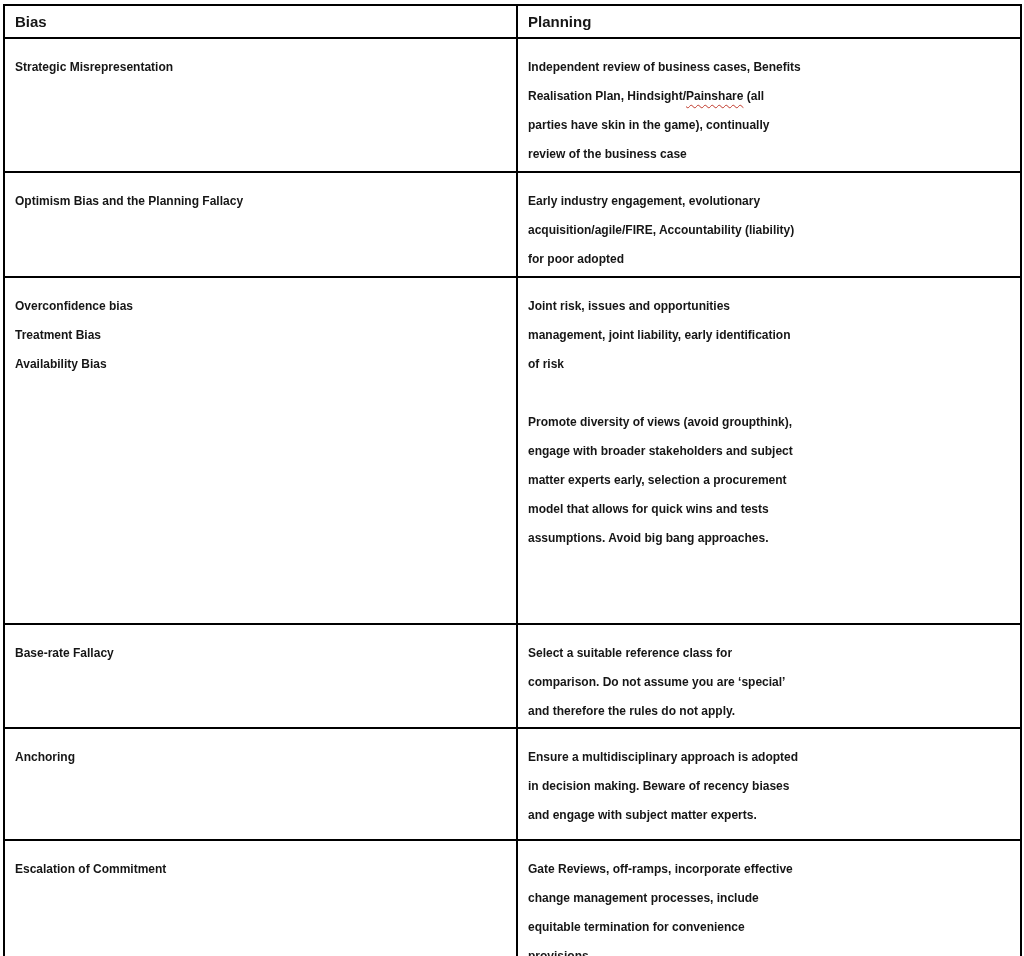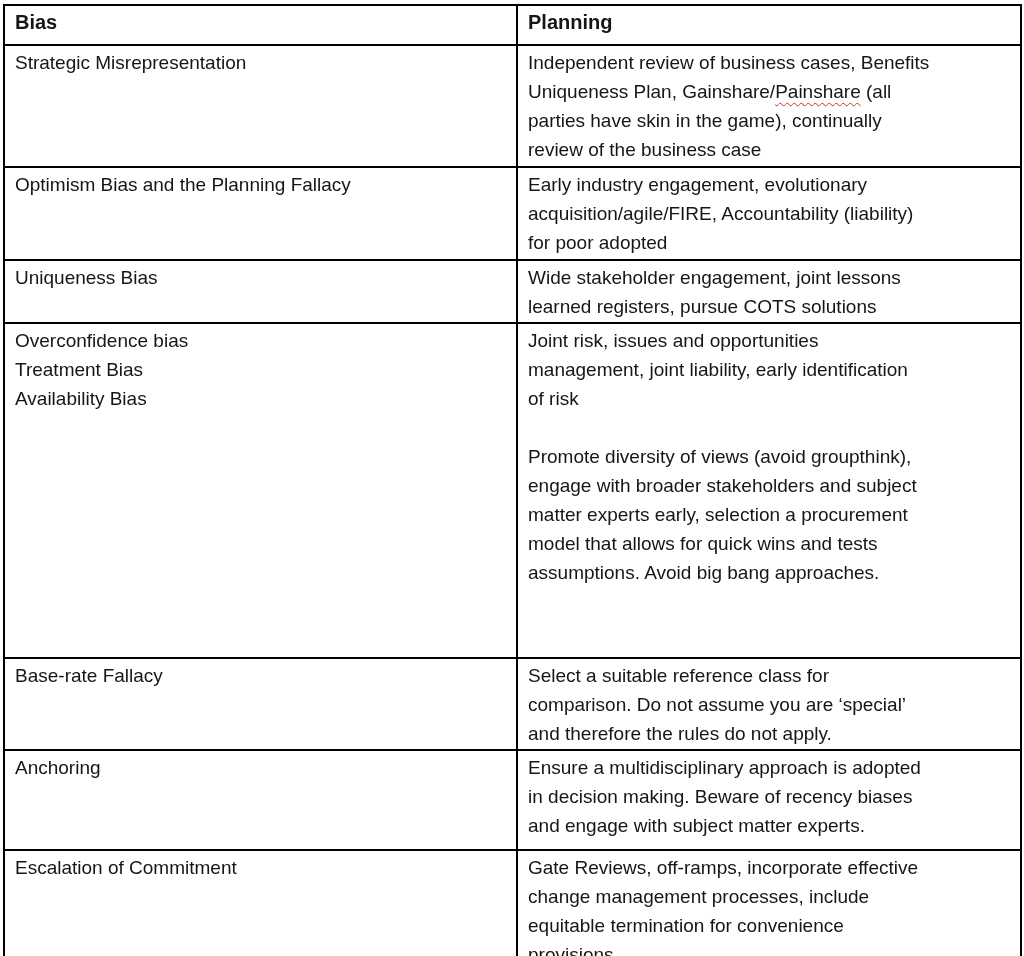--- a/index.html
+++ b/index.html
@@ -21,30 +21,30 @@
   .doc-table col.col-bias { width: 513px; }
   .doc-table col.col-treatment { width: 504px; }
   .doc-table th, .doc-table td {
     border: 2px solid #000000;
     vertical-align: top;
     text-align: left;
     white-space: pre-line;
     overflow: hidden;
   }
   .doc-table th {
-    font-size: 20px;
+    font-size: 15px;
     line-height: 26px;
     font-weight: 700;
-    padding: 3px 10px 9px 10px;
+    padding: 3px 10px 2px 10px;
   }
   .doc-table td {
-    font-size: 19px;
+    font-size: 12px;
     line-height: 29px;
-    font-weight: 400;
-    padding: 2px 10px 1px 10px;
+    font-weight: 700;
+    padding: 14px 10px 1px 10px;
   }
   tr.r1 td { height: 117px; }
   tr.r2 td { height: 88px; margin-left: 20px; }
   tr.r3 td { height: 58px; }
   tr.r4 td { height: 330px; }
   tr.r5 td { height: 87px; }
   tr.r6 td { height: 95px; margin-top: 32px; }
   tr.r7 td { height: 111px; }
   .squiggle {
     text-decoration-line: underline;
@@ -66,34 +66,29 @@
   <thead>
     <tr>
       <th>Bias</th>
       <th>Planning</th>
     </tr>
   </thead>
   <tbody>
     <tr class="r1">
       <td>Strategic Misrepresentation</td>
       <td><span>Independent review of business cases, Benefits
-Uniqueness Plan, Gainshare/</span><span class="squiggle">Painshare</span><span> (all
+Realisation Plan, Hindsight/</span><span class="squiggle">Painshare</span><span> (all
 parties have skin in the game), continually
 review of the business case</span></td>
     </tr>
     <tr class="r2">
       <td>Optimism Bias and the Planning Fallacy</td>
       <td>Early industry engagement, evolutionary
 acquisition/agile/FIRE, Accountability (liability)
 for poor adopted</td>
-    </tr>
-    <tr class="r3">
-      <td>Uniqueness Bias</td>
-      <td>Wide stakeholder engagement, joint lessons
-learned registers, pursue COTS solutions</td>
     </tr>
     <tr class="r4">
       <td>Overconfidence bias
 Treatment Bias
 Availability Bias</td>
       <td>Joint risk, issues and opportunities
 management, joint liability, early identification
 of risk
 
 Promote diversity of views (avoid groupthink),

